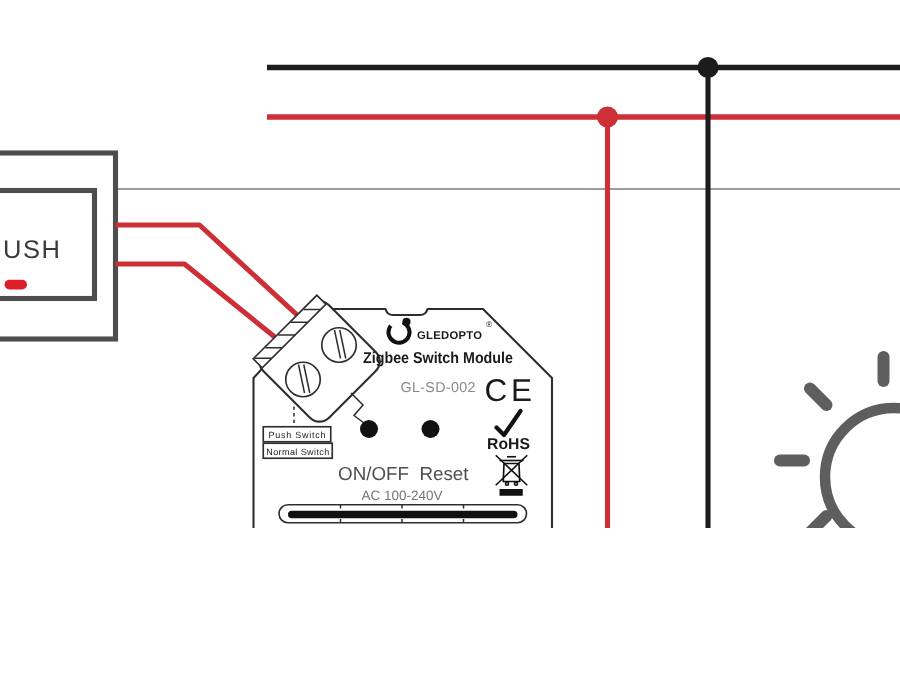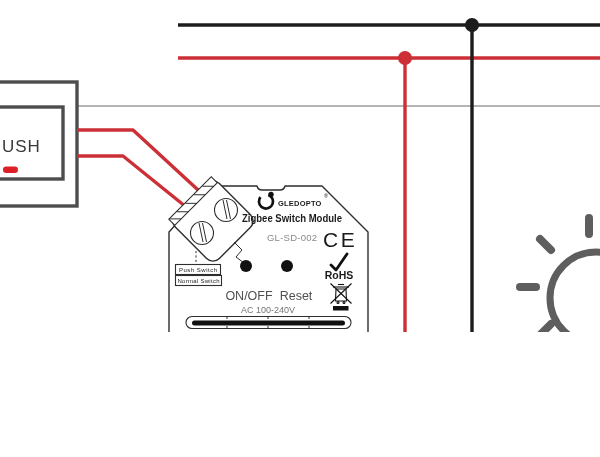--- a/index.html
+++ b/index.html
@@ -1,17 +1,17 @@
 <!DOCTYPE html>
 <html><head>
 <meta charset="utf-8">
 <style>
   html,body{margin:0;padding:0;background:#fff;}
   #stage{position:relative;width:600px;height:332px;overflow:hidden;background:#fff;
-         font-family:"Liberation Sans",sans-serif;}
+         font-family:"Liberation Sans",sans-serif;margin-top:20px;}
   svg{position:absolute;left:0;top:0;}
   .wire-live{stroke:#cc2f35;fill:none;stroke-width:3.4;stroke-linejoin:round;}
   .wire-neutral{stroke:#1c1c1c;fill:none;stroke-width:3.4;stroke-linejoin:round;}
   .bus{stroke-width:3.6;fill:none;}
   .grayline{stroke:#9c9c9c;stroke-width:1.3;}
   .swbox{fill:#fff;stroke:#4d4d4d;stroke-width:3.4;}
   .outline{fill:#fff;stroke:#2e2e2e;stroke-width:1.4;stroke-linejoin:round;}
   .thin{fill:#fff;stroke:#2e2e2e;stroke-width:1.1;}
   .thinline{stroke:#2e2e2e;stroke-width:1;fill:none;}
   .bulb{stroke:#5e5e5e;fill:none;}

